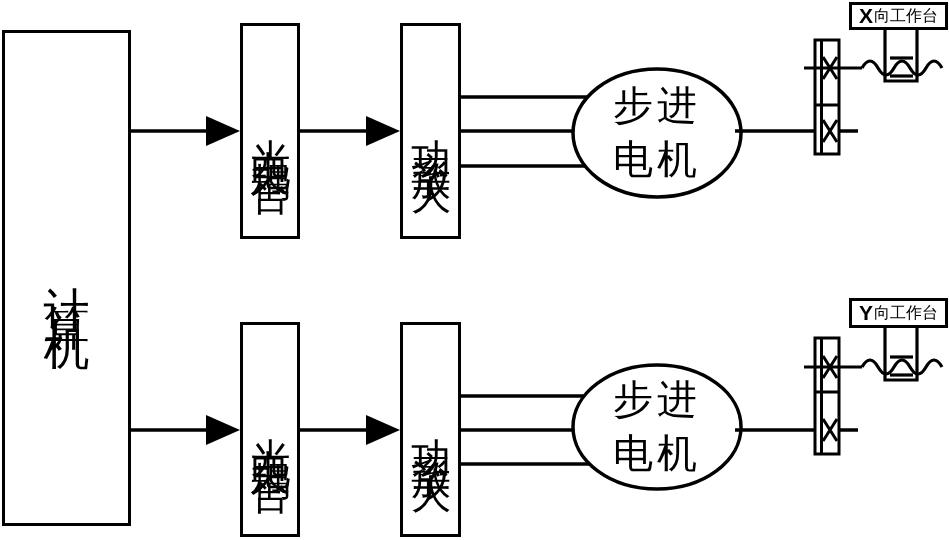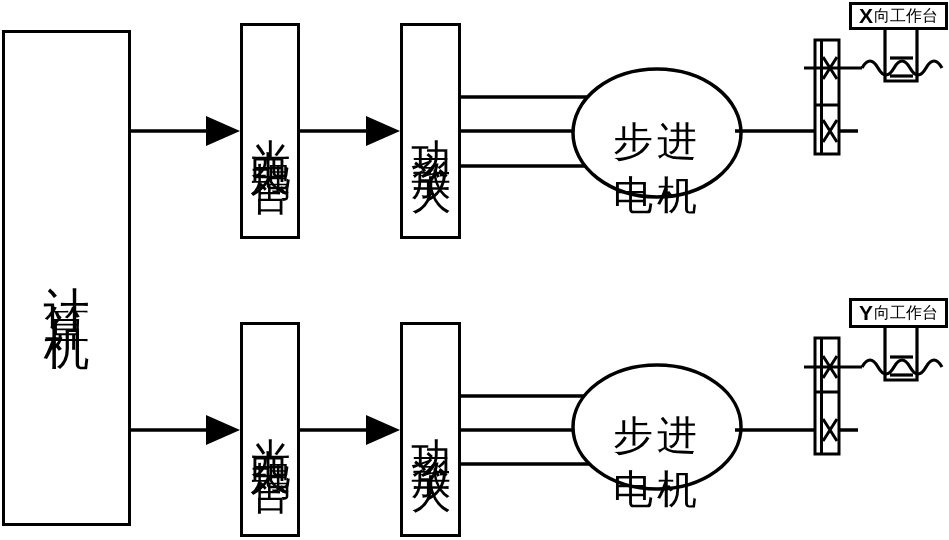--- a/index.html
+++ b/index.html
@@ -30,21 +30,20 @@
   .computer-text{font-size:46px;letter-spacing:19px;}
   .stage-text{font-size:40px;letter-spacing:12px;}
   .motor-text{
     position:absolute;
     width:90px;
     font-size:40px;
     line-height:54px;
     letter-spacing:4px;
     text-align:center;
     word-break:break-all;
-    margin-top:36px;
   }
   .worktable{
     position:absolute;
     border:3px solid #000;
     background:#fff;
     box-sizing:border-box;
     display:flex;
     align-items:center;
     justify-content:center;
     white-space:nowrap;

